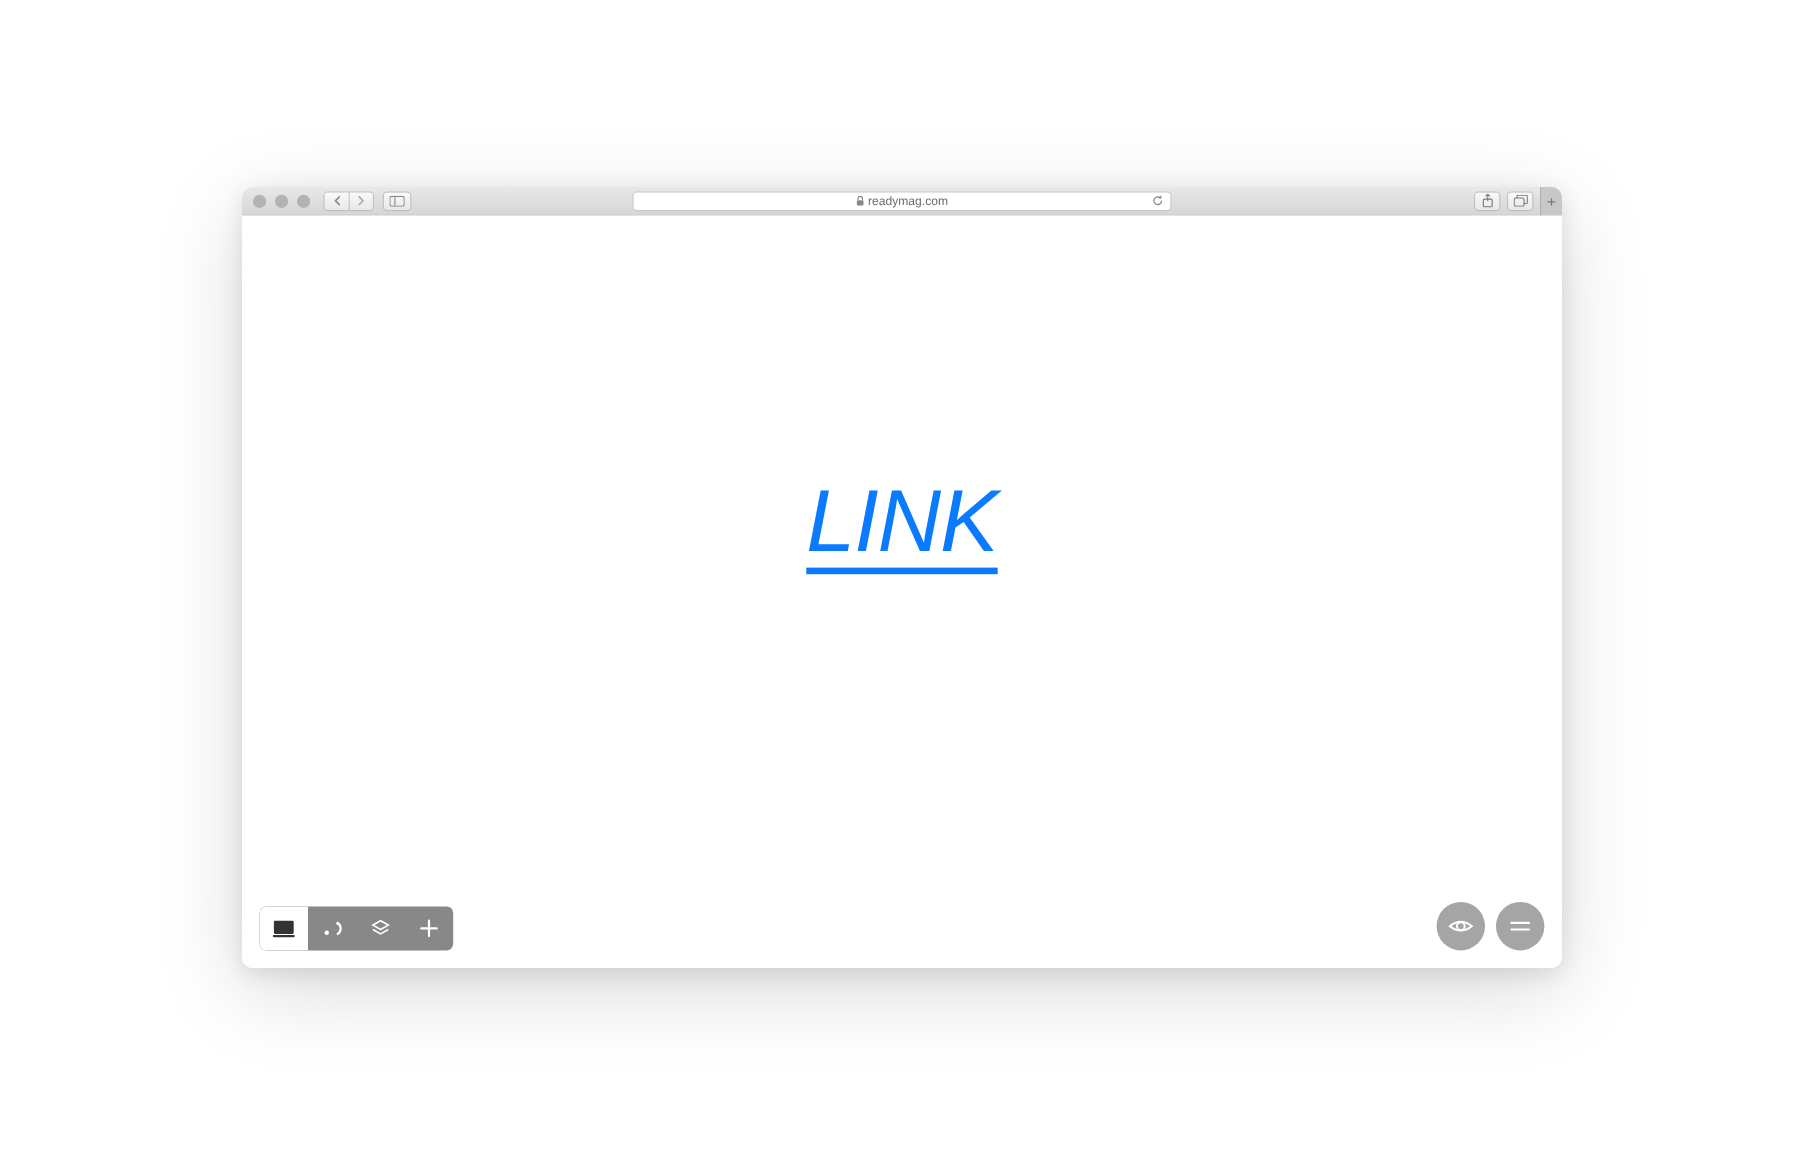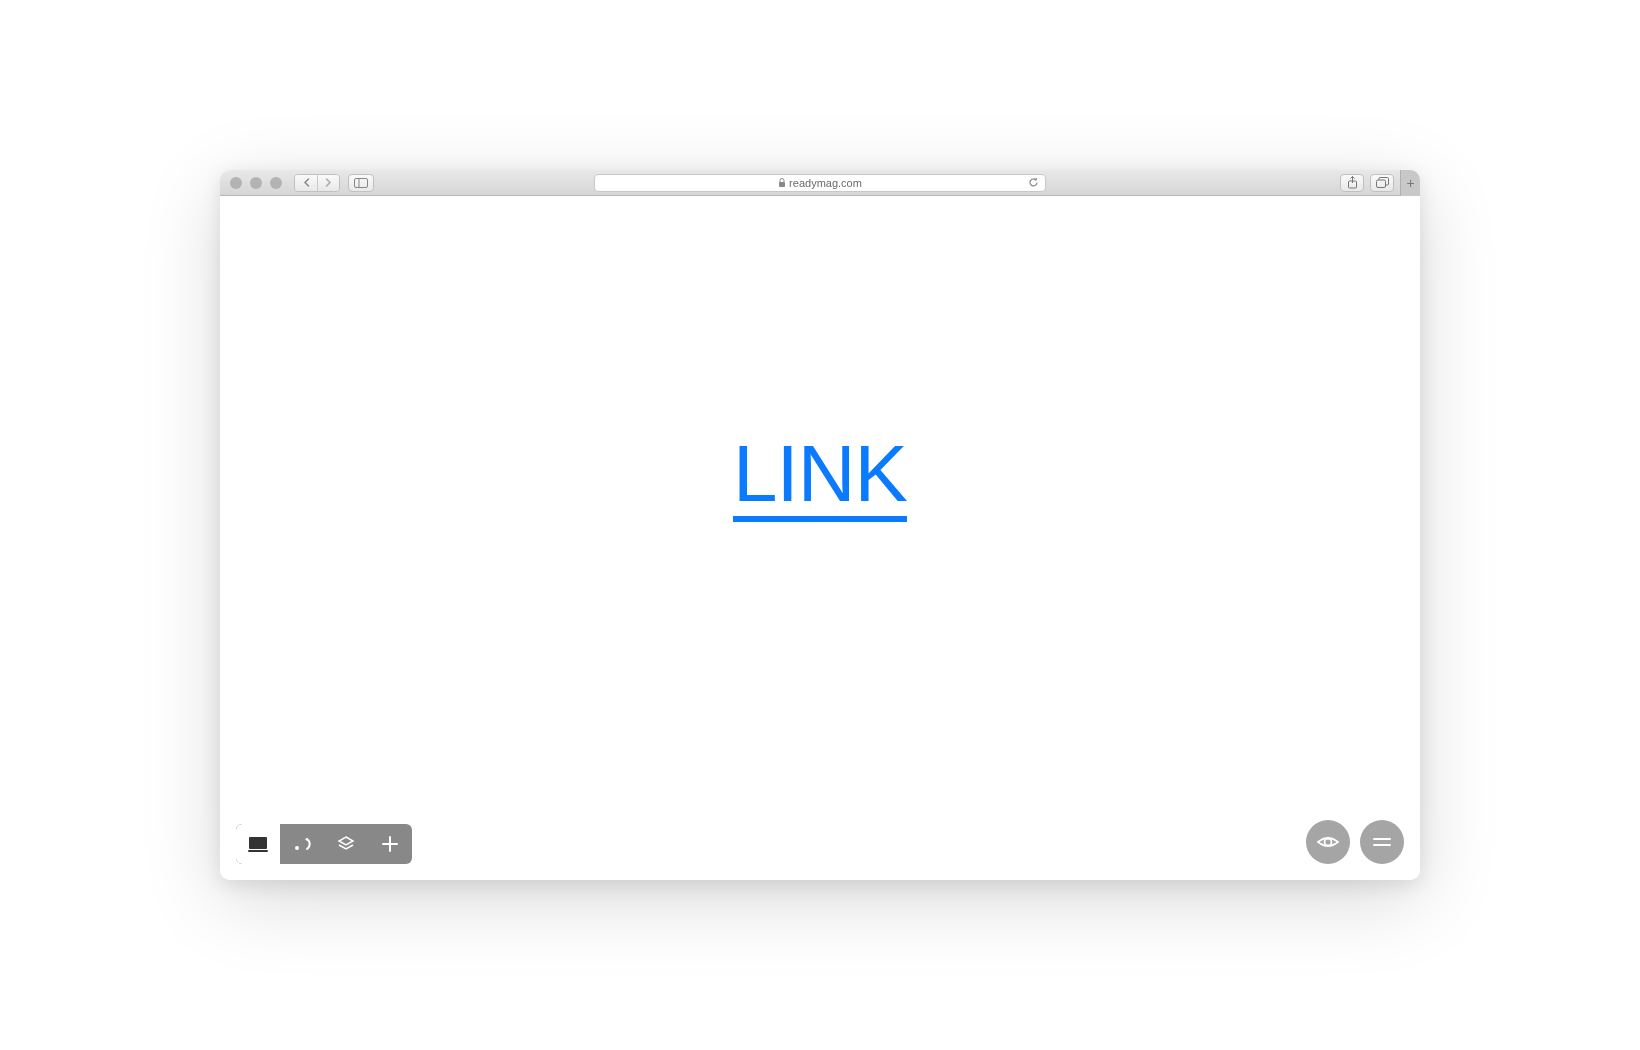--- a/index.html
+++ b/index.html
@@ -89,21 +89,21 @@
       display: flex;
       align-items: center;
       justify-content: center;
       cursor: pointer;
     }
     
     .address-bar {
       position: absolute;
       left: 50%;
       transform: translateX(-50%);
-      width: 452px;
+      width: 490px;
       height: 18px;
       background: #ffffff;
       border: 1px solid #c8c8c8;
       border-radius: 4px;
       display: flex;
       align-items: center;
       justify-content: center;
       font-size: 11px;
       color: #6a6a6a;
       gap: 3px;
@@ -168,20 +168,21 @@
     .link-text {
       font-size: 80px;
       font-weight: 400;
       color: #0a7aff;
       border-bottom: 6px solid #0a7aff;
       padding-bottom: 2px;
       line-height: 1;
       letter-spacing: -1px;
       cursor: pointer;
       margin-top: -120px;
+      font-style: italic;
     }
     
     
     .editor-toolbar {
       position: absolute;
       bottom: 16px;
       left: 16px;
       height: 40px;
       background: #888888;
       border-radius: 6px;

